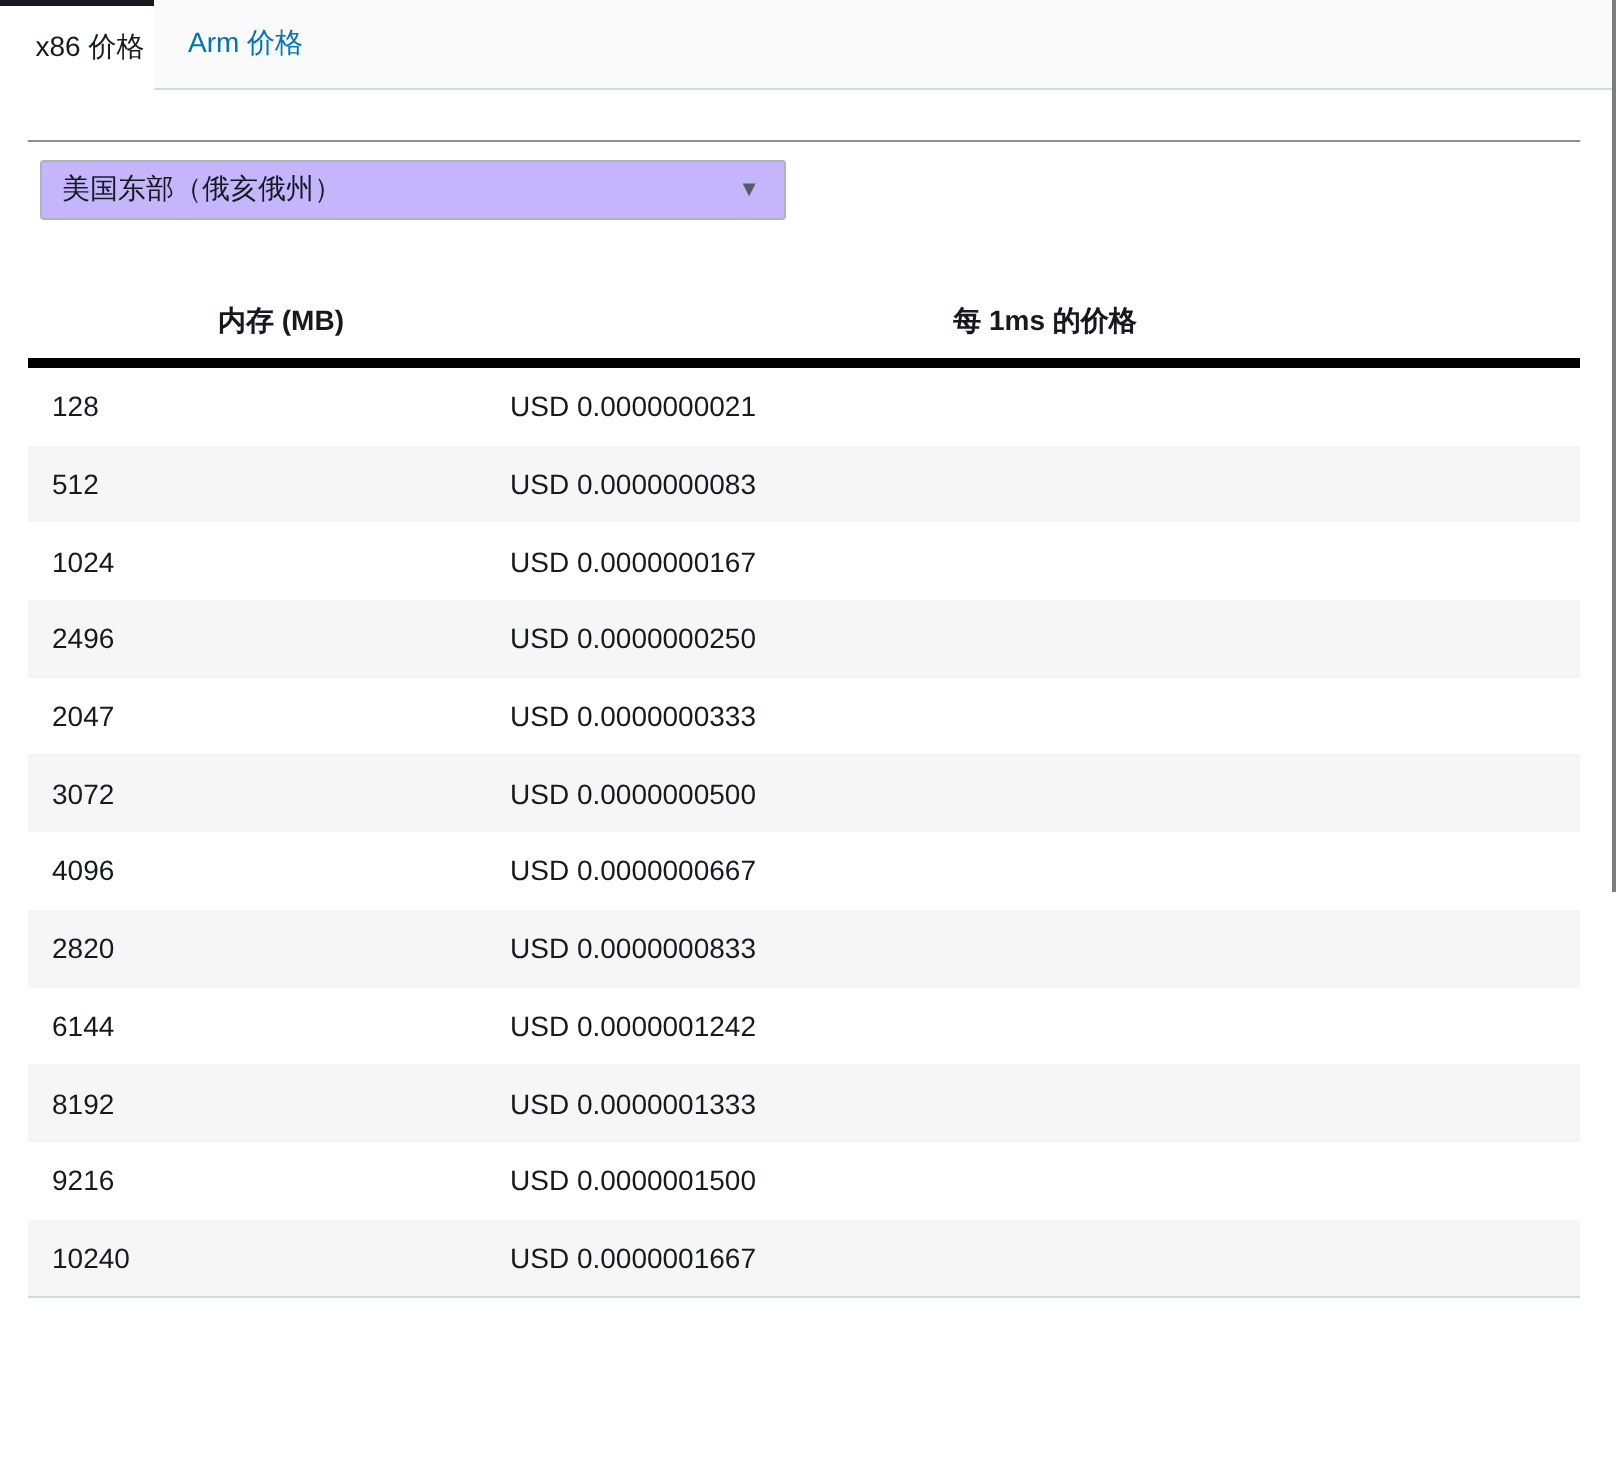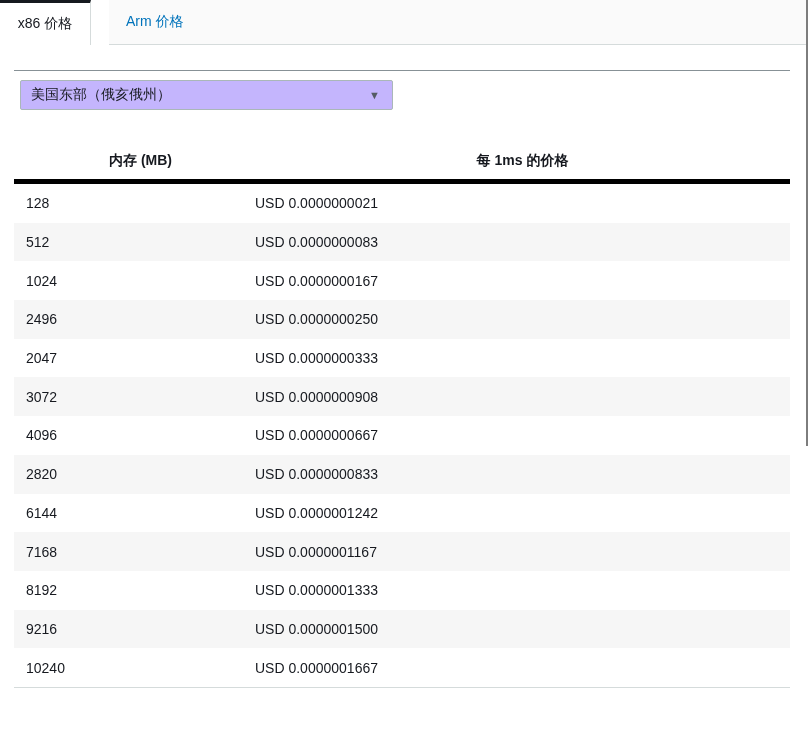--- a/index.html
+++ b/index.html
@@ -13,21 +13,21 @@
   
   .tabstrip { position:relative; height:54px; }
   .tab-active {
     position:absolute; left:0; top:0; width:91px; height:45px;
     background:#ffffff; box-sizing:border-box;
     border-top:3px solid #16191f; border-right:1px solid #d5dbdb;
     display:flex; align-items:center; justify-content:center;
     cursor:pointer;
   }
   .tab-rest {
-    position:absolute; left:109px; top:0; right:0; height:45px;
+    position:absolute; left:77px; top:0; right:0; height:45px;
     background:#fafafa; box-sizing:border-box;
     border-bottom:1px solid #d5dbdb;
     display:flex; align-items:center;
   }
   .tab-inactive { margin-left:17px; color:#0073bb; cursor:pointer; }
 
   
   .divider { margin:16px 0 0 14px; width:776px; height:0; border-top:1px solid #879196; }
 
   
@@ -103,37 +103,33 @@
       <tr>
     <td>2496</td>
     <td>USD 0.0000000250</td>
   </tr>
       <tr>
     <td>2047</td>
     <td>USD 0.0000000333</td>
   </tr>
       <tr>
     <td>3072</td>
-    <td>USD 0.0000000908</td>
+    <td>USD 0.0000000500</td>
   </tr>
       <tr>
     <td>4096</td>
     <td>USD 0.0000000667</td>
   </tr>
       <tr>
     <td>2820</td>
     <td>USD 0.0000000833</td>
   </tr>
       <tr>
     <td>6144</td>
     <td>USD 0.0000001242</td>
-  </tr>
-      <tr>
-    <td>7168</td>
-    <td>USD 0.0000001167</td>
   </tr>
       <tr>
     <td>8192</td>
     <td>USD 0.0000001333</td>
   </tr>
       <tr>
     <td>9216</td>
     <td>USD 0.0000001500</td>
   </tr>
       <tr>

